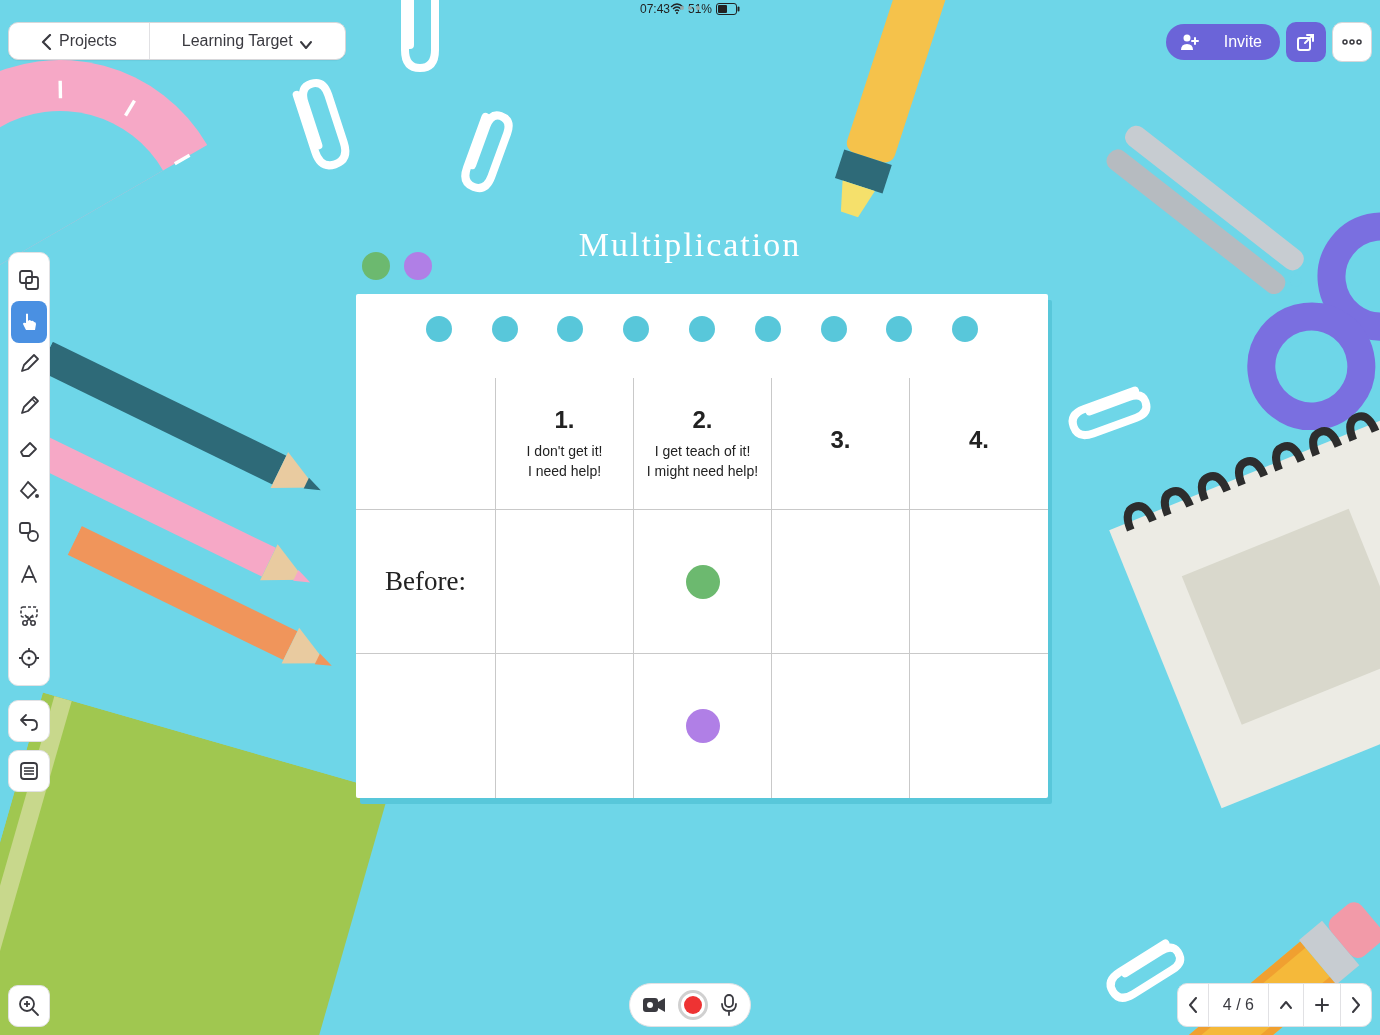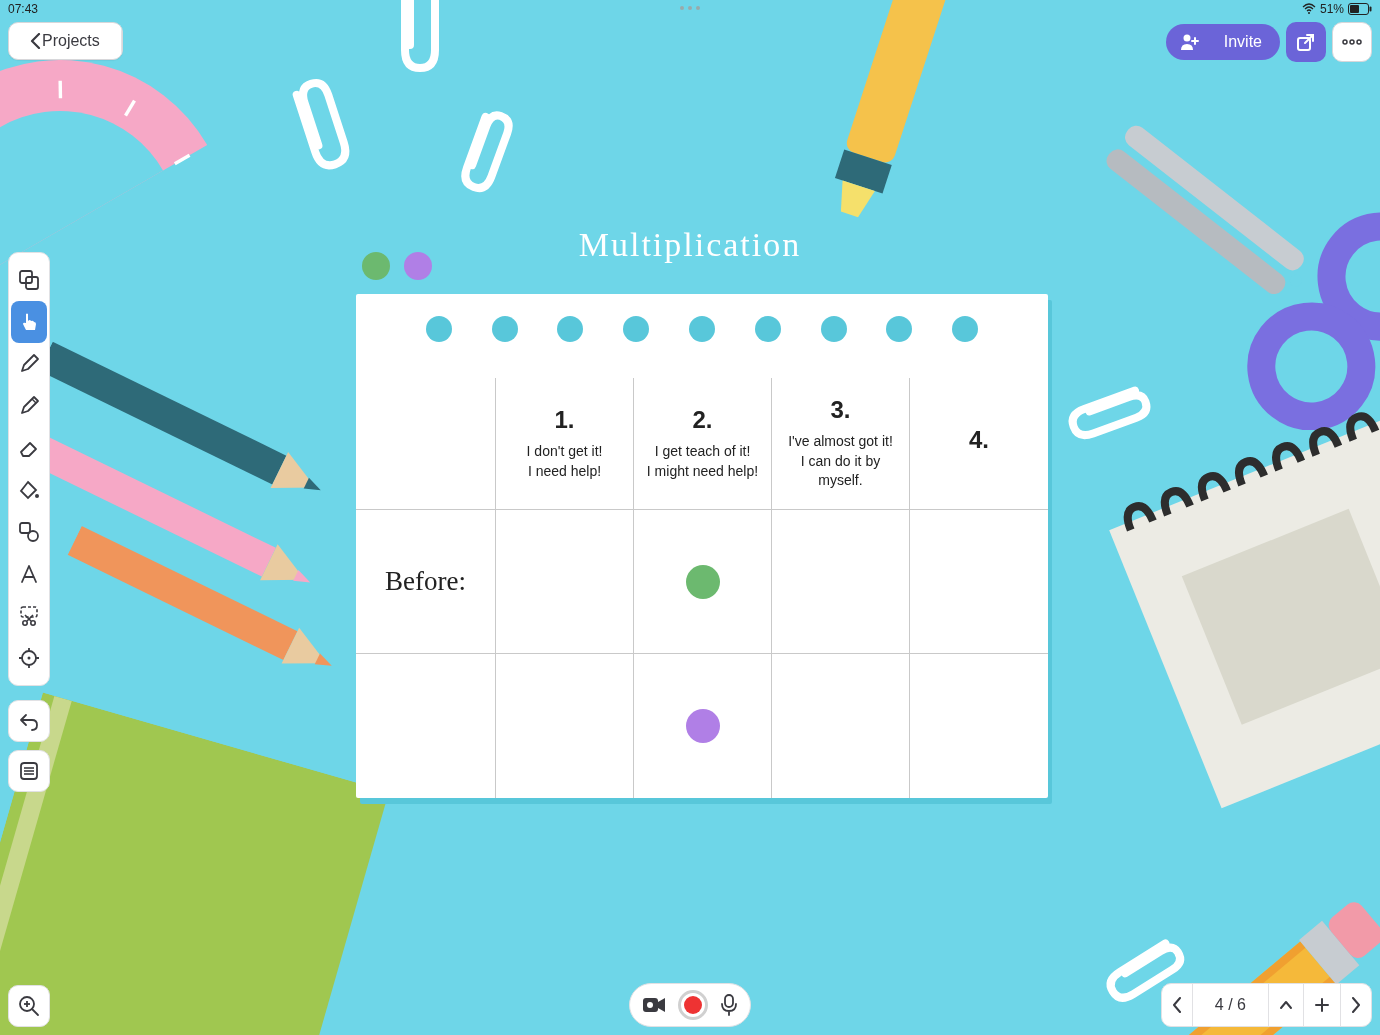--- a/index.html
+++ b/index.html
@@ -1,27 +1,27 @@
 <!DOCTYPE html>
 <html><head>
 <meta charset="utf-8">
 <style>
 *{box-sizing:border-box;margin:0;padding:0;font-family:-apple-system,Helvetica,Arial,sans-serif}
 html,body{width:1380px;height:1035px;overflow:hidden}
 body{background:#6ed6e8;position:relative}
 
 
-.status-bar{position:absolute;top:0;left:0;right:0;height:18px;display:flex;justify-content:space-between;align-items:center;padding:0 8px;font-size:12px;color:#222;font-weight:500}
+.status-bar{position:absolute;top:0;left:0;right:0;height:18px;display:flex;justify-content:center;align-items:center;padding:0 8px;font-size:12px;color:#222;font-weight:500}
 .status-right{display:flex;align-items:center;gap:4px}
 .grabber{position:absolute;left:50%;top:6px;transform:translateX(-50%);display:flex;gap:4px}
 .grabber span{width:4px;height:4px;border-radius:50%;background:#9aa}
 
 
 .top-left{position:absolute;left:8px;top:22px;display:flex;background:#fff;border:1px solid #d7d7da;border-radius:10px;overflow:hidden;box-shadow:0 1px 1px rgba(0,0,0,.05)}
-.top-left .btn{display:flex;align-items:center;padding:9px 21px;font-size:16px;color:#3a3a40;cursor:pointer}
+.top-left .btn{display:flex;align-items:flex-end;gap:6px;padding:9px 32px;font-size:16px;color:#3a3a40;cursor:pointer}
 .top-left .divider{width:1px;background:#e1e1e4}
 .top-right{position:absolute;right:8px;top:22px;display:flex;gap:0;align-items:center}
 .invite{background:#6b64d8;color:#fff;border-radius:999px;padding:9px 18px 9px 14px;display:flex;align-items:center;gap:24px;font-size:16px;font-weight:500}
 .share-sq{width:40px;height:40px;border-radius:10px;background:#6b64d8;display:flex;align-items:center;justify-content:center;margin-left:6px}
 .more-sq{width:40px;height:40px;border-radius:10px;background:#fff;border:1px solid #d7d7da;display:flex;align-items:center;justify-content:center;margin-left:6px}
 
 
 .toolbar{position:absolute;left:8px;top:252px;width:42px;background:#fff;border:1px solid #e1e1e4;border-radius:10px;display:flex;flex-direction:column;align-items:center;padding:6px 0}
 .tool{width:36px;height:42px;display:flex;align-items:center;justify-content:center;cursor:pointer;border-radius:8px}
 .tool.active{background:#4a90e2}
@@ -89,20 +89,26 @@
 </div>
 
 <div class="top-left">
   <div class="btn">
     <svg width="12" height="16" viewBox="0 0 12 16">
         <path d="M9 1 L2 8 L9 15" stroke="#3a3a40" stroke-width="2.2" fill="none" stroke-linecap="round" stroke-linejoin="round"></path>
       </svg>
     <span>Projects</span>
   </div>
   <div class="divider"></div>
+  <div class="btn">
+    <span>Learning Target</span>
+    <svg width="14" height="10" viewBox="0 0 14 10">
+        <path d="M2 2 L7 8 L12 2" stroke="#3a3a40" stroke-width="2" fill="none" stroke-linecap="round" stroke-linejoin="round"></path>
+      </svg>
+  </div>
 </div>
 
 <div class="top-right">
   <div class="invite">
     <svg width="20" height="18" viewBox="0 0 20 18">
         <circle cx="7" cy="5" r="3.5" fill="#fff"></circle>
         <path d="M1 17 Q1 11 7 11 Q13 11 13 17 Z" fill="#fff"></path>
         <path d="M15 5 L15 11 M12 8 L18 8" stroke="#fff" stroke-width="2" stroke-linecap="round"></path>
       </svg>
     <span>Invite</span>
@@ -239,21 +245,20 @@
     <div class="cell colhead">
       <div class="num">1.</div>
       <div class="desc"><span>I don't get it!</span><br><span>I need help!</span></div>
     </div>
     <div class="cell colhead">
       <div class="num">2.</div>
       <div class="desc"><span>I get teach of it!</span><br><span>I might need help!</span></div>
     </div>
     <div class="cell colhead">
       <div class="num">3.</div>
-      <div class="desc"><span>I've almost got it!</span><br><span>I can do it by</span><br><span>myself.</span></div>
     </div>
     <div class="cell colhead">
       <div class="num">4.</div>
     </div>
 
     <div class="cell rowlabel">Before:</div>
     <div class="cell"></div>
     <div class="cell">
         <div class="dot-green"></div>
       </div>
@@ -368,21 +373,21 @@
       <path d="M2 10 Q2 17 9 17 Q16 17 16 10 M9 17 L9 21" stroke="#3a3a40" stroke-width="1.8" fill="none" stroke-linecap="round"></path>
     </svg>
 </div>
 
 <div class="page-nav">
   <div class="seg">
       <svg width="10" height="16" viewBox="0 0 10 16">
         <path d="M8 1 L2 8 L8 15" stroke="#3a3a40" stroke-width="2" fill="none" stroke-linecap="round" stroke-linejoin="round"></path>
       </svg>
     </div>
-  <div class="seg" style="padding:0 22px">4 / 6</div>
+  <div class="seg" style="padding:0 14px">4 / 6</div>
   <div class="seg">
       <svg width="14" height="10" viewBox="0 0 14 10">
         <path d="M2 8 L7 2 L12 8" stroke="#3a3a40" stroke-width="2" fill="none" stroke-linecap="round" stroke-linejoin="round"></path>
       </svg>
     </div>
   <div class="seg">
       <svg width="16" height="16" viewBox="0 0 16 16">
         <path d="M8 2 L8 14 M2 8 L14 8" stroke="#3a3a40" stroke-width="2" stroke-linecap="round"></path>
       </svg>
     </div>

